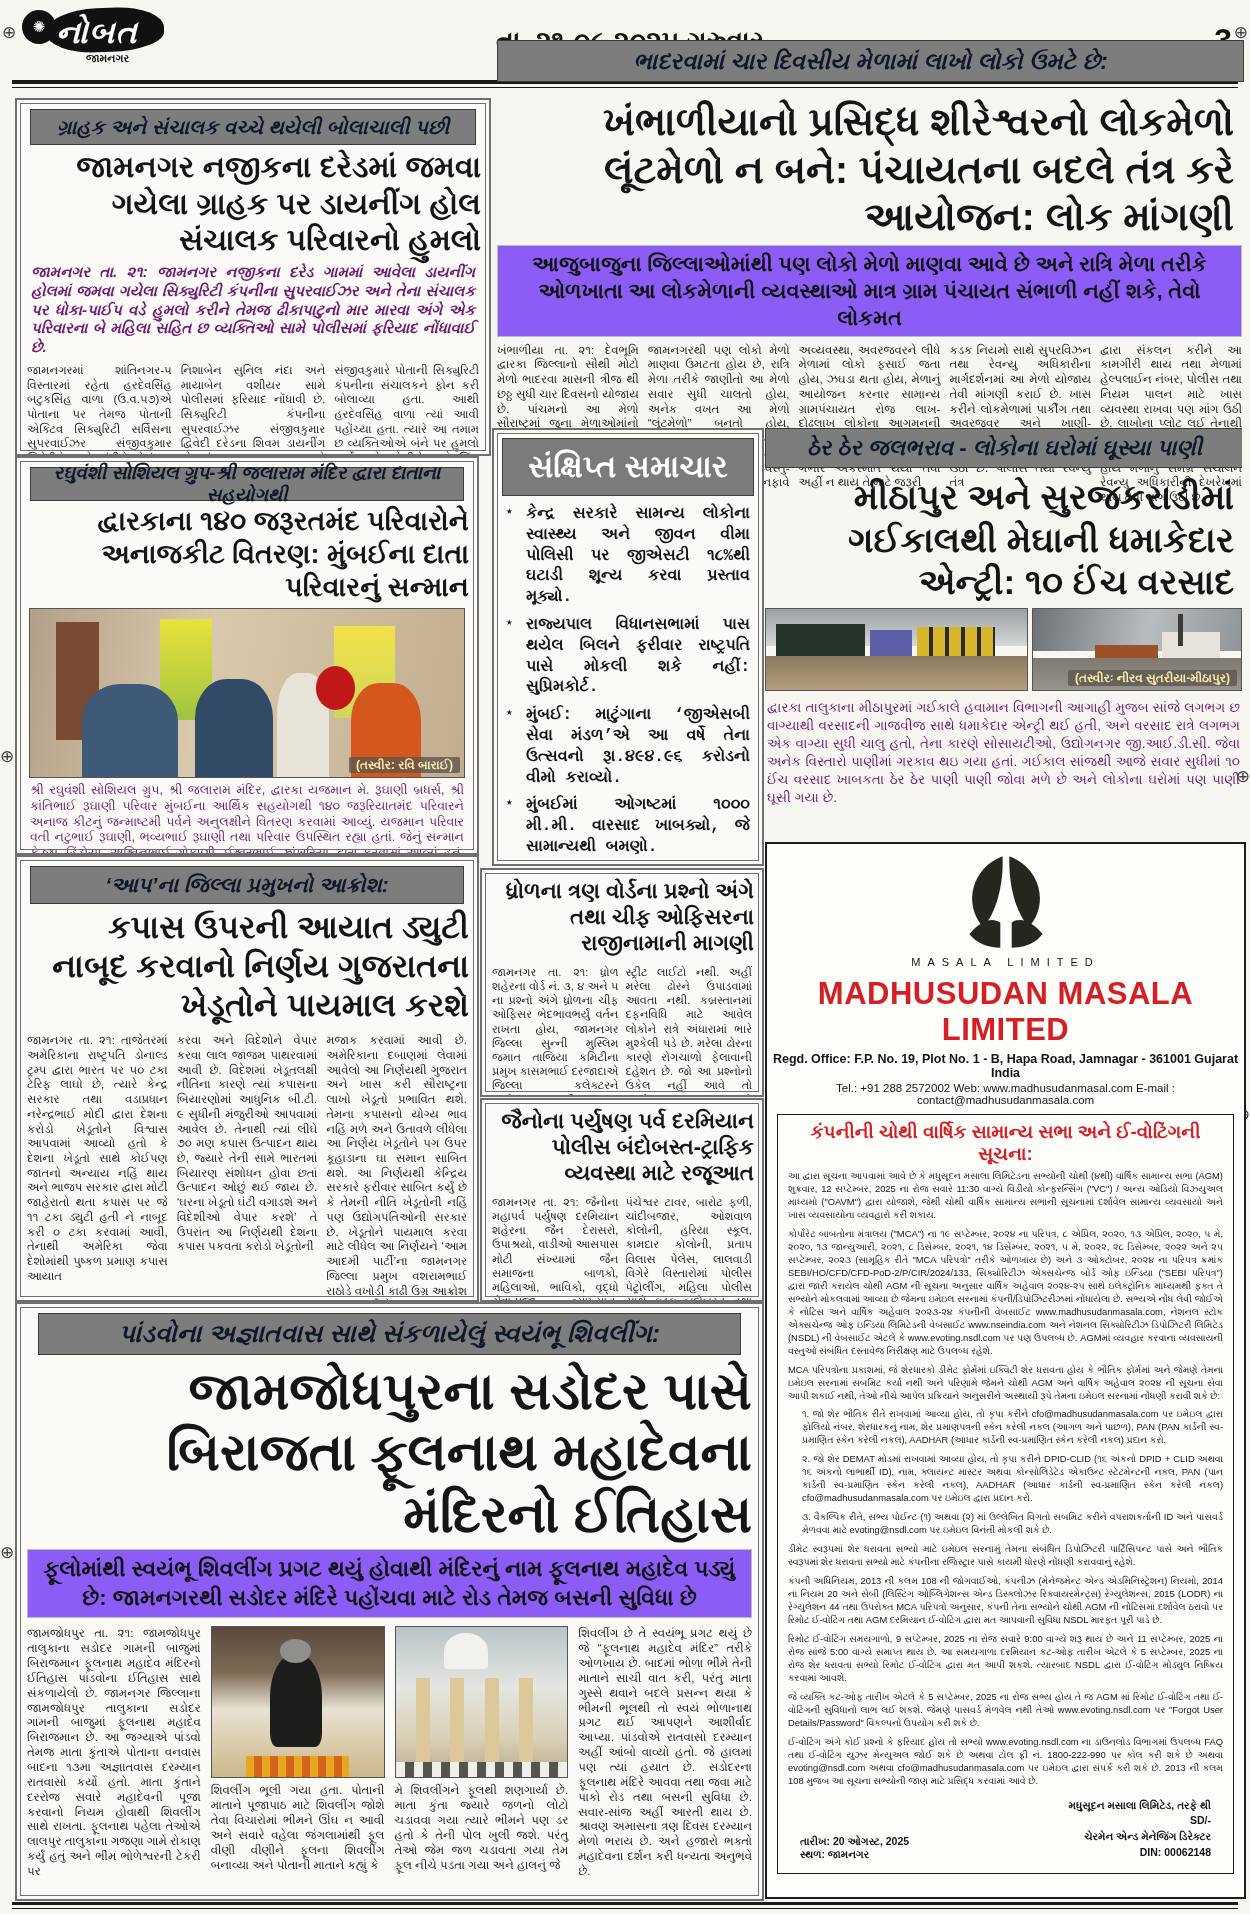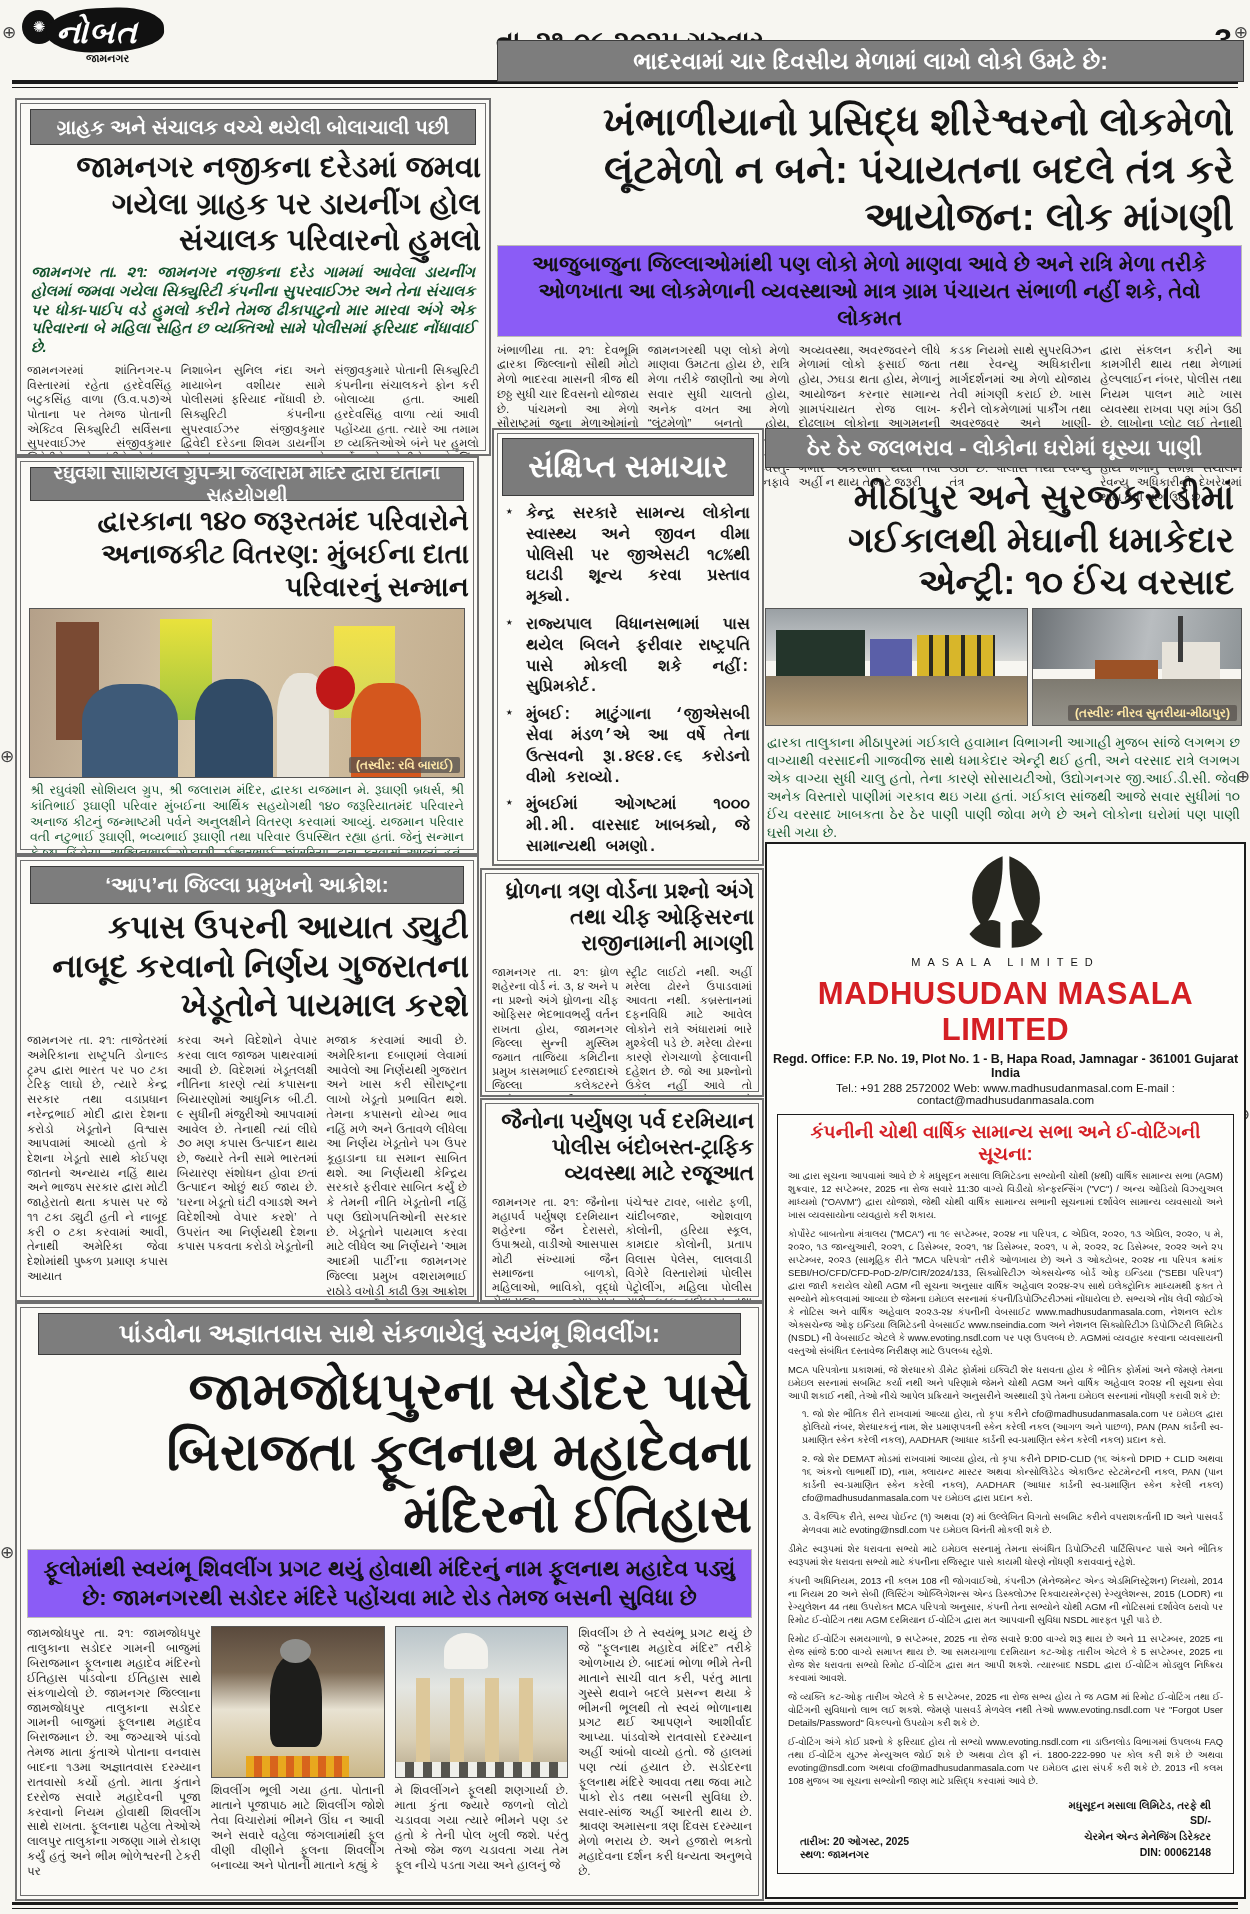--- a/index.html
+++ b/index.html
@@ -11,24 +11,24 @@
   .logo-blob{position:absolute;left:24px;top:2px;width:118px;height:44px;background:#111;border-radius:50% 46% 52% 48%/60% 55% 48% 55%;transform:rotate(-2deg);}
   .logo-main{position:absolute;left:34px;top:8px;color:#fff;font-size:32px;font-weight:800;font-style:italic;letter-spacing:1px;}
   .logo-em{position:absolute;left:0;top:4px;width:34px;height:34px;border-radius:50%;background:#111;color:#fff;font-size:15px;display:flex;align-items:center;justify-content:center;}
   .logo-sub{position:absolute;left:64px;top:46px;font-size:11px;font-weight:700;color:#111;}
   #hdr-date{position:absolute;left:420px;top:26px;width:420px;text-align:center;font-size:27px;font-weight:800;}
   #hdr-page{position:absolute;right:18px;top:22px;font-size:32px;font-weight:800;}
   .rule-thick{position:absolute;left:12px;width:1226px;height:4px;background:#1a1a1a;}
   .rule-thin{position:absolute;left:12px;width:1226px;height:1px;background:#1a1a1a;}
   
   .box{position:absolute;background:#fbfaf6;border:2px solid #6f6f6f;outline:1px solid #6f6f6f;outline-offset:-6px;overflow:hidden;}
-  .kicker{margin:9px auto 0;width:94%;background:#7d7d7d;border:1px solid #3c3c3c;color:#ffffff;font-weight:700;text-align:center;display:flex;align-items:center;justify-content:center;}
+  .kicker{margin:9px auto 0;width:94%;background:#7d7d7d;border:1px solid #3c3c3c;color:#0f172a;font-weight:700;text-align:center;display:flex;align-items:center;justify-content:center;font-style:italic;}
   .hl{font-weight:800;text-align:right;line-height:1.22;margin:4px 8px;letter-spacing:0;}
   .subbar{background:#8b5cf6;border:1px solid #bdbcb6;color:#111;font-weight:700;text-align:center;line-height:1.3;}
-  .bodytxt{text-align:justify;line-height:1.26;color:#14532d;}
+  .bodytxt{text-align:justify;line-height:1.26;color:#701a75;}
   .cols{display:flex;gap:9px;padding:4px 10px 8px;}
   .cols>div{flex:1;text-align:justify;line-height:1.26;color:#1b1b1b;}
   .photo{position:relative;border:1px solid #555;overflow:hidden;}
   .cap{position:absolute;right:4px;bottom:4px;background:rgba(90,85,80,.78);color:#ffe9a8;font-size:12px;font-weight:700;padding:1px 7px;border-radius:2px;}
   
   #brief .bhead{margin:8px;height:56px;background:#7b7b7b;border:1px solid #3c3c3c;color:#fff;font-size:31px;font-weight:800;display:flex;align-items:center;justify-content:center;}
   #brief ul{list-style:none;margin:4px 12px;padding:0;}
   #brief li{position:relative;padding-left:20px;margin-bottom:7px;font-size:16px;font-weight:600;text-align:justify;line-height:1.3;font-family:Liberation Mono, monospace;}
   #brief li::before{content:"★";position:absolute;left:0;top:0;font-size:11px;}
   
@@ -129,21 +129,21 @@
       <div class="bldg" style="left:74%;top:44%;width:16%;height:56%;background:#d4571e;border-radius:40% 40% 0 0;"></div>
       <div class="bldg" style="left:66%;top:34%;width:9%;height:26%;background:#c01818;border-radius:50%;"></div>
       <span class="cap">(તસ્વીર: રવિ બારાઈ)</span>
     </div>
     <p class="bodytxt" style="margin:5px 13px;font-size:12.6px;">શ્રી રઘુવંશી સોશિયલ ગ્રુપ, શ્રી જલારામ મંદિર, દ્વારકા યજમાન મે. રૂઘાણી બ્રધર્સ, શ્રી કાંતિભાઈ રૂઘાણી પરિવાર મુંબઈના આર્થિક સહયોગથી ૧૪૦ જરૂરિયાતમંદ પરિવારને અનાજ કીટનું જન્માષ્ટમી પર્વને અનુલક્ષીને વિતરણ કરવામાં આવ્યું. યજમાન પરિવાર વતી નટુભાઈ રૂઘાણી, ભવ્યભાઈ રૂઘાણી તથા પરિવાર ઉપસ્થિત રહ્યા હતાં. જેનું સન્માન કે.જી. હિંડોચા, અશ્વિનભાઈ ગોકાણી, ઈશ્વરભાઈ ઝાંખરિયા દ્વારા કરવામાં આવ્યું હતું. સુરેશભાઈ દત્તાણી, હિરેનભાઈ ઝાંખરિયા, પ્રતાપભાઈ દામાણી, કાર્યકરો દ્વારા કાર્યક્રમને સફળ બનાવવા જહેમત ઉઠાવી હતી.</p>
   </article>
 
   <article style="position:absolute;left:765px;top:428px;width:477px;height:410px;overflow:hidden;">
     <div class="kicker" style="margin:0;width:100%;height:38px;font-size:22px;">ઠેર ઠેર જલભરાવ - લોકોના ઘરોમાં ઘૂસ્યા પાણી</div>
     <h1 class="hl" style="font-size:35px;margin-top:8px;">મીઠાપુર અને સુરજકરાડીમાં ગઈકાલથી મેઘાની ધમાકેદાર એન્ટ્રી: ૧૦ ઈંચ વરસાદ</h1>
-    <div style="display:flex;gap:4px;margin-top:4px;height:118px;">
+    <div style="display:flex;gap:4px;margin-top:4px;height:83px;">
       <div class="photo" style="flex:1.25;">
         <div class="sky"></div>
         <div class="bldg" style="left:4%;top:18%;width:34%;height:42%;background:#24352b;"></div>
         <div class="bldg" style="left:40%;top:26%;width:16%;height:32%;background:#5a5fa8;"></div>
         <div class="bldg" style="left:58%;top:22%;width:30%;height:38%;background:repeating-linear-gradient(90deg,#d8b62a 0 12px,#2a2a22 12px 16px);"></div>
         <div class="water"></div>
       </div>
       <div class="photo" style="flex:1;">
         <div class="sky2"></div>
         <div class="bldg" style="left:62%;top:28%;width:28%;height:34%;background:#e7e3da;"></div>

